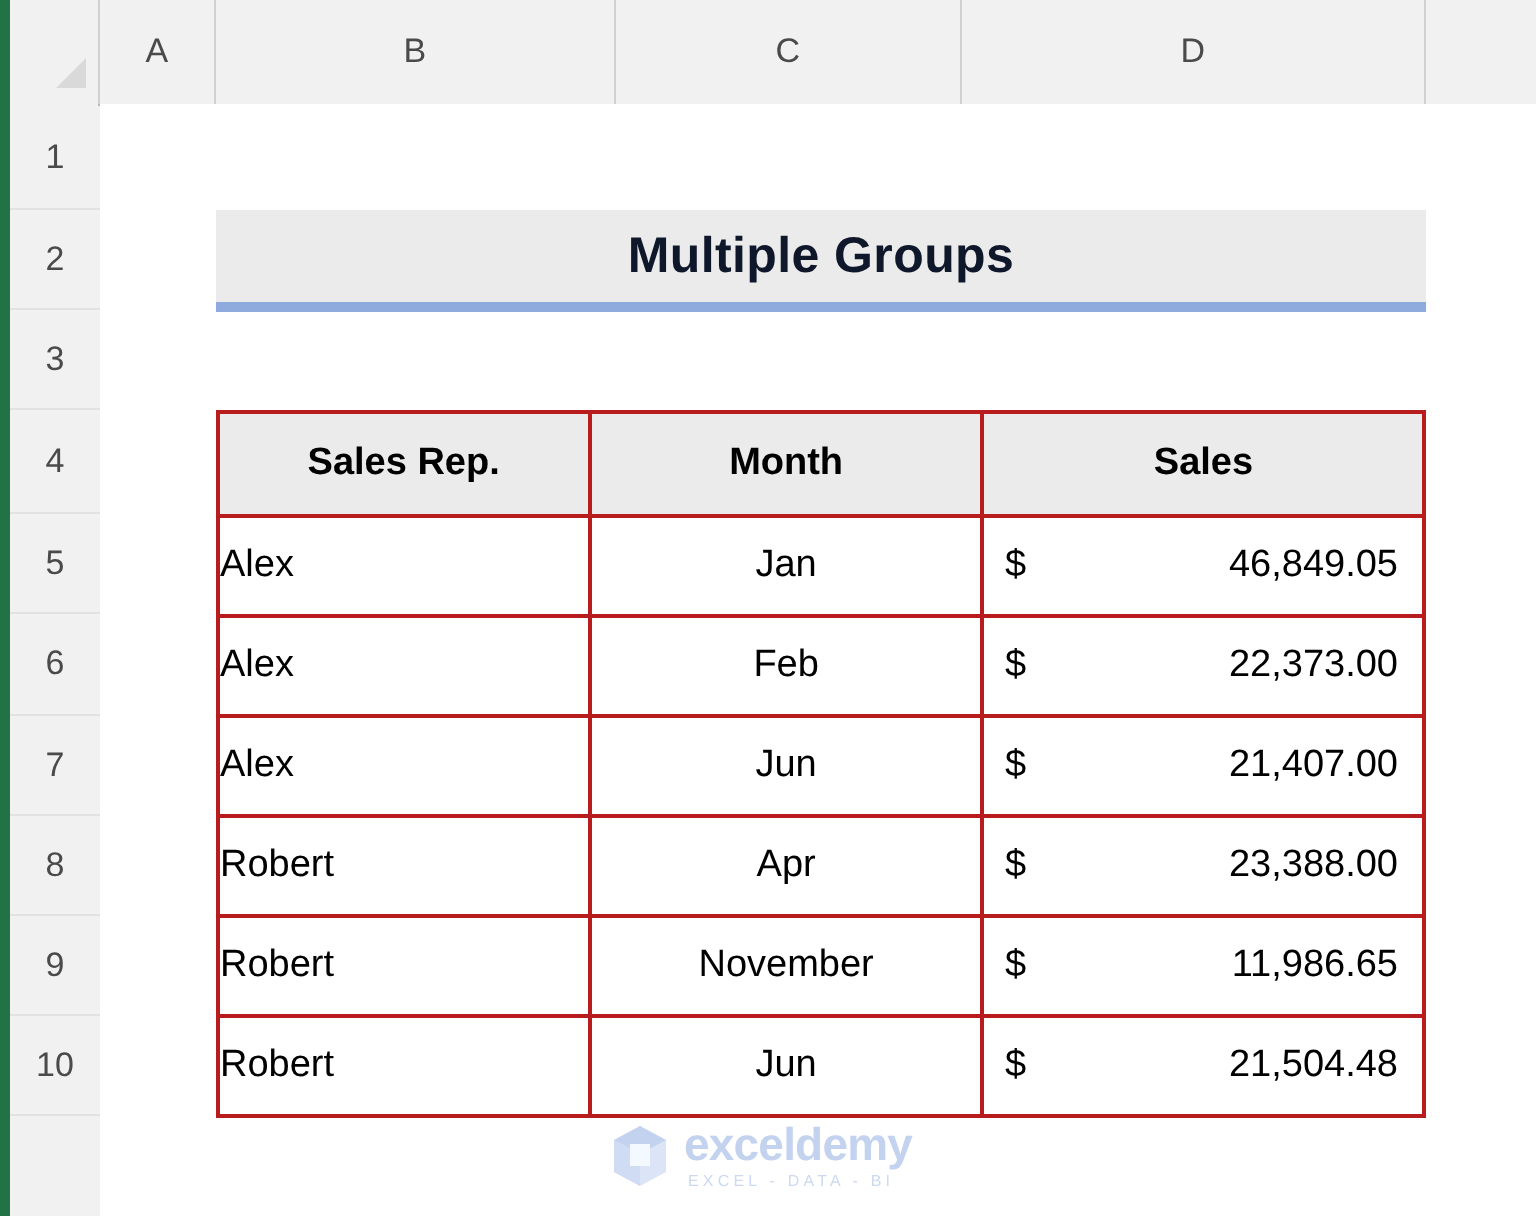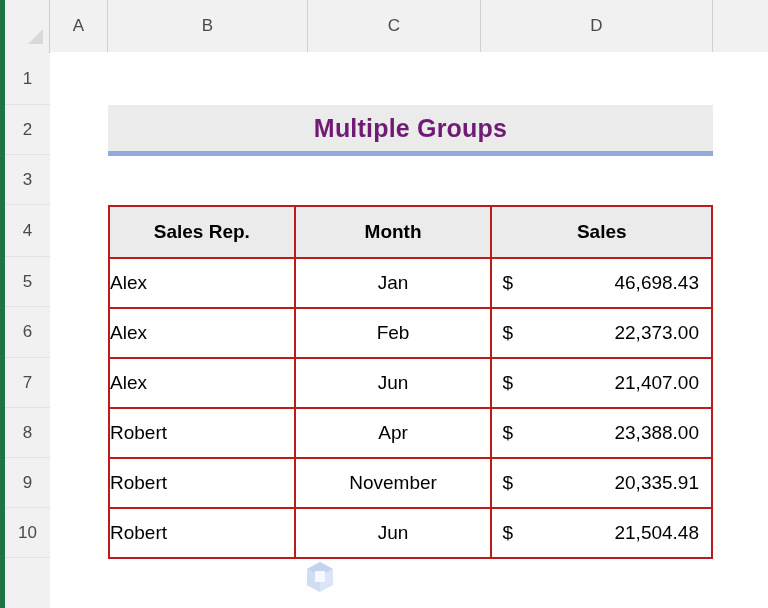--- a/index.html
+++ b/index.html
@@ -105,21 +105,21 @@
     width: 605px; height: 46px;
     background: #ebebeb;
     display: flex;
     align-items: center;
     justify-content: center;
     z-index: 3;
   }
   .title-text {
     font-size: 25px;
     font-weight: bold;
-    color: #701a75;
+    color: #0f172a;
     letter-spacing: 0.2px;
   }
   .title-underline {
     position: absolute;
     left: 108px; top: 151px;
     width: 605px; height: 5px;
     background: #8faadc;
     z-index: 3;
   }
 
@@ -268,21 +268,21 @@
         <th class="col-sal">Sales</th>
       </tr>
     </thead>
     <tbody>
       <tr>
         <td class="col-rep">Alex</td>
         <td class="col-mon">Jan</td>
         <td class="col-sal">
           <div class="money">
             <span class="cur">$</span>
-            <span class="amt">46,698.43</span>
+            <span class="amt">46,849.05</span>
           </div>
         </td>
       </tr>
       <tr>
         <td class="col-rep">Alex</td>
         <td class="col-mon">Feb</td>
         <td class="col-sal">
           <div class="money">
             <span class="cur">$</span>
             <span class="amt">22,373.00</span>
@@ -308,21 +308,21 @@
             <span class="amt">23,388.00</span>
           </div>
         </td>
       </tr>
       <tr>
         <td class="col-rep">Robert</td>
         <td class="col-mon">November</td>
         <td class="col-sal">
           <div class="money">
             <span class="cur">$</span>
-            <span class="amt">20,335.91</span>
+            <span class="amt">11,986.65</span>
           </div>
         </td>
       </tr>
       <tr>
         <td class="col-rep">Robert</td>
         <td class="col-mon">Jun</td>
         <td class="col-sal">
           <div class="money">
             <span class="cur">$</span>
             <span class="amt">21,504.48</span>
@@ -333,15 +333,19 @@
   </table>
 
   <div class="watermark">
     <svg class="wm-logo" viewBox="0 0 30 32">
       <polygon points="15,1 28,8 28,24 15,31 2,24 2,8" fill="#dbe5f7"></polygon>
       <polygon points="15,1 28,8 15,15 2,8" fill="#c3d3ef"></polygon>
       <polygon points="2,8 15,15 15,31 2,24" fill="#cfdcf4"></polygon>
       <rect x="10" y="10" width="10" height="11" fill="#ffffff"></rect>
       <polygon points="10,10 20,10 20,21 10,21" fill="#f4f8ff"></polygon>
     </svg>
+    <div class="wm-text">
+      <span class="wm-name">exceldemy</span>
+      <span class="wm-tag">EXCEL - DATA - BI</span>
+    </div>
   </div>
 
 </div>
 
 </body></html>

